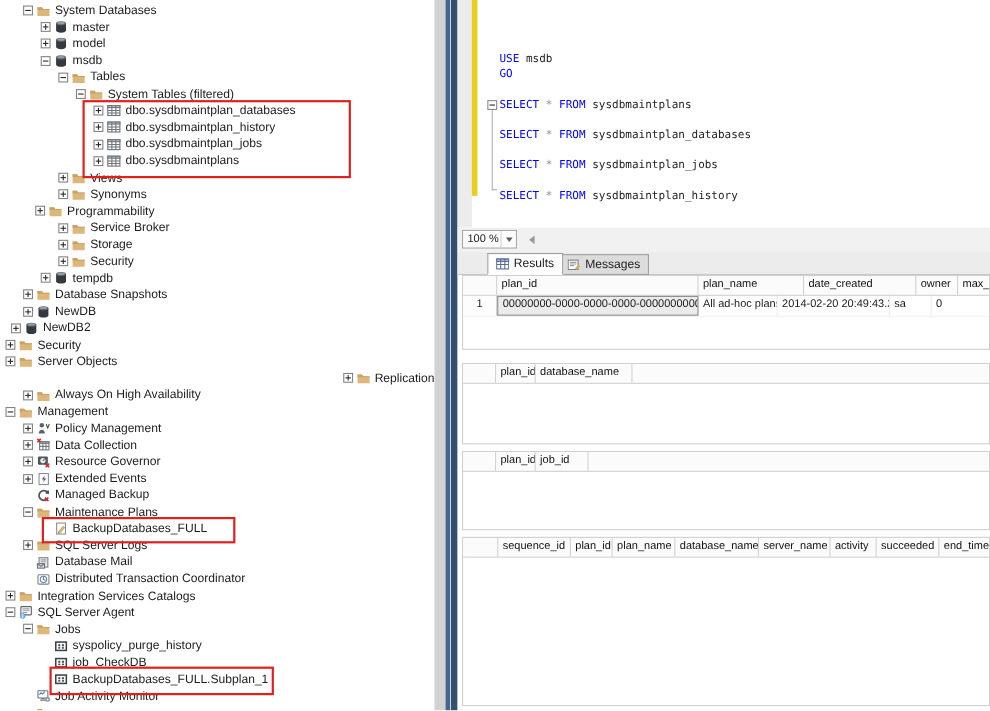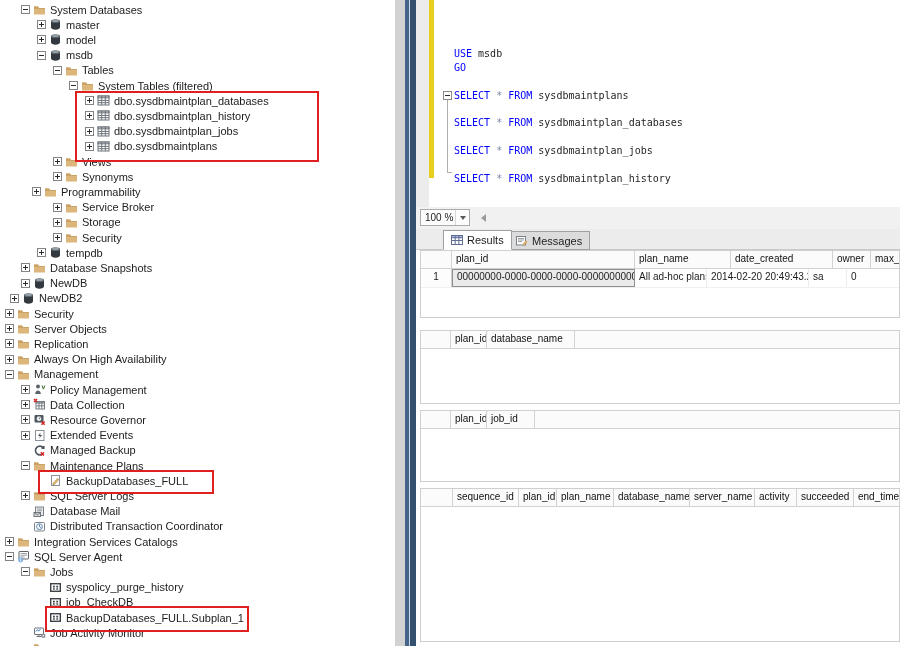--- a/index.html
+++ b/index.html
@@ -297,31 +297,31 @@
       <div class="tree-row" style="top: 321.2px; padding-left: 5px;">
         <span class="exp plus"></span>
         <span class="tico">
           <svg width="13" height="13">
             <path d="M1 3.5h4l1.2 1.6H12v6.4H1z" fill="#dcb67a"></path>
             <path d="M1 3.5h4l1.2 1.6H12v0.9H1z" fill="#c9a265"></path>
           </svg>
         </span>
         <span class="lbl">Server Objects</span>
       </div>
-      <div class="tree-row" style="top: 336.4px; padding-left: 5px;">
+      <div class="tree-row" style="top: 336.4px; padding-left: 5px; justify-content: flex-end;">
         <span class="exp plus"></span>
         <span class="tico">
           <svg width="13" height="13">
             <path d="M1 3.5h4l1.2 1.6H12v6.4H1z" fill="#dcb67a"></path>
             <path d="M1 3.5h4l1.2 1.6H12v0.9H1z" fill="#c9a265"></path>
           </svg>
         </span>
         <span class="lbl">Replication</span>
       </div>
-      <div class="tree-row" style="top: 351.6px; padding-left: 5px;">
+      <div class="tree-row" style="top: 351.6px; padding-left: 5px; margin-left: 16px;">
         <span class="exp plus"></span>
         <span class="tico">
           <svg width="13" height="13">
             <path d="M1 3.5h4l1.2 1.6H12v6.4H1z" fill="#dcb67a"></path>
             <path d="M1 3.5h4l1.2 1.6H12v0.9H1z" fill="#c9a265"></path>
           </svg>
         </span>
         <span class="lbl">Always On High Availability</span>
       </div>
       <div class="tree-row" style="top: 366.8px; padding-left: 5px;">

